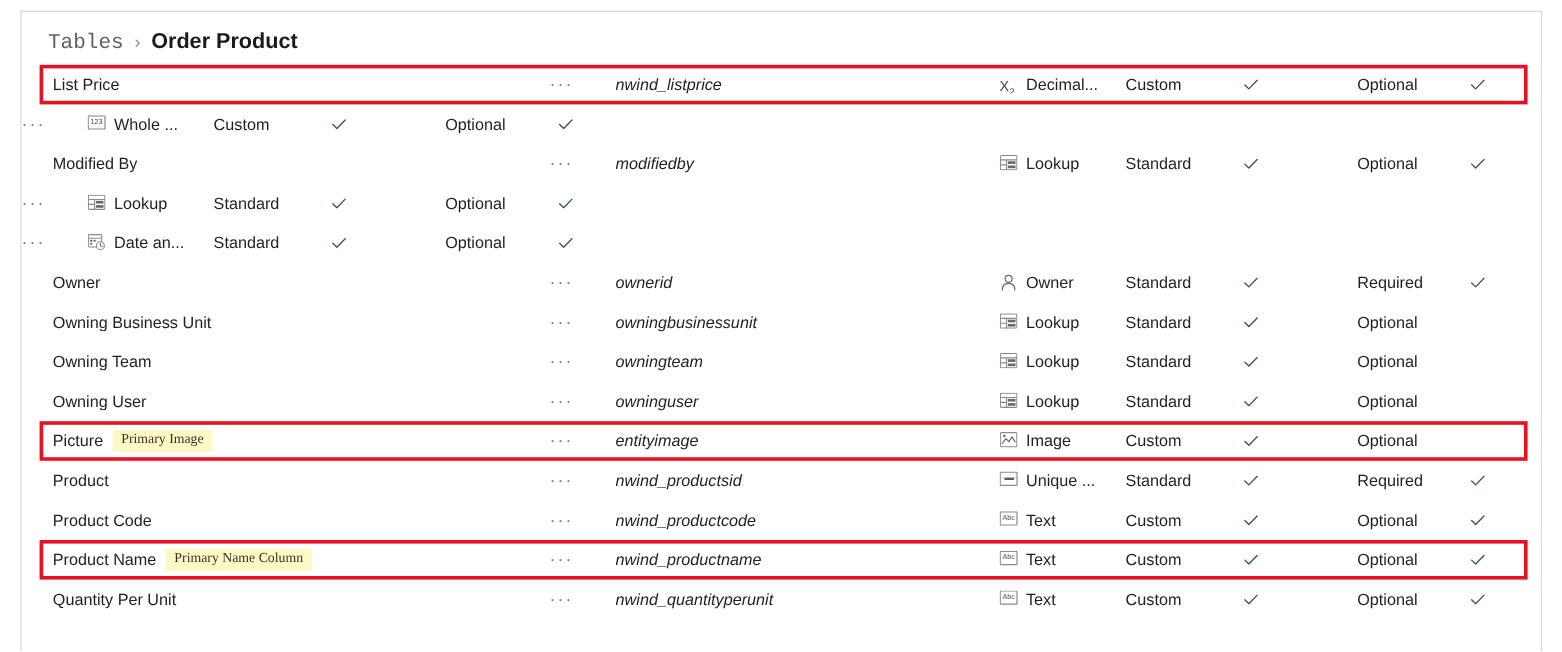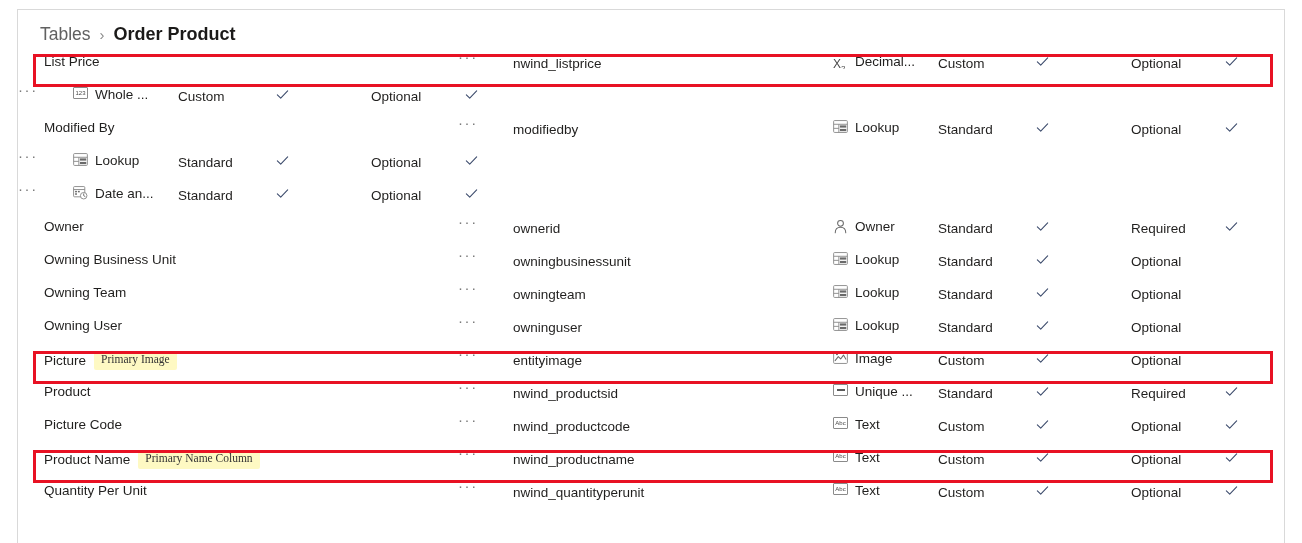--- a/index.html
+++ b/index.html
@@ -36,20 +36,21 @@
     top: 24px;
     display: flex;
     align-items: baseline;
     gap: 9px;
     white-space: nowrap;
   }
   .crumb-root {
     font-size: 17.5px;
     color: #616161;
     font-weight: 400;
+    font-family: Liberation Mono, monospace;
   }
   .crumb-sep {
     font-size: 15px;
     color: #8a8a8a;
     font-weight: 400;
   }
   .crumb-current {
     font-size: 18px;
     color: #1b1a19;
     font-weight: bold;
@@ -58,21 +59,21 @@
   .grid {
     position: absolute;
     left: 18px;
     top: 54px;
     width: 1266px;
   }
   .row {
     position: relative;
     height: 33px;
     display: flex;
-    align-items: flex-start;
+    align-items: center;
     box-sizing: border-box;
   }
   .row.highlight::after {
     content: "";
     position: absolute;
     left: 15px;
     right: 11px;
     top: 0px;
     bottom: 0px;
     border: 3px solid #e81123;
@@ -122,20 +123,21 @@
 
   .c-logical {
     width: 320px;
     box-sizing: border-box;
     overflow: hidden;
   }
   .logical-text {
     font-size: 13.5px;
     color: #201f1e;
     white-space: nowrap;
+    font-style: italic;
   }
 
   .c-type {
     width: 105px;
     display: flex;
     align-items: center;
     gap: 5px;
     overflow: hidden;
   }
   .type-text {
@@ -600,21 +602,21 @@
         <div class="c-check2">
           <span class="chk">
             <svg width="15" height="15" viewBox="0 0 16 16" fill="none" aria-hidden="true">
               <path d="M2.5 8.3 L6.1 11.8 L13.5 4.2" stroke="currentColor" stroke-width="1.15" fill="none" stroke-linecap="round" stroke-linejoin="round"></path>
             </svg>
           </span>
         </div>
       </div>
       <div class="row">
         <div class="c-display">
-          <span class="disp-text">Picture Code</span>
+          <span class="disp-text">Product Code</span>
         </div>
         <div class="c-more">
           <span class="ell">···</span>
         </div>
         <div class="c-logical"><span class="logical-text">nwind_productcode</span></div>
         <div class="c-type">
           <span class="ticon">
             <span class="ticon-box">Abc</span>
           </span>
           <span class="type-text">Text</span>

